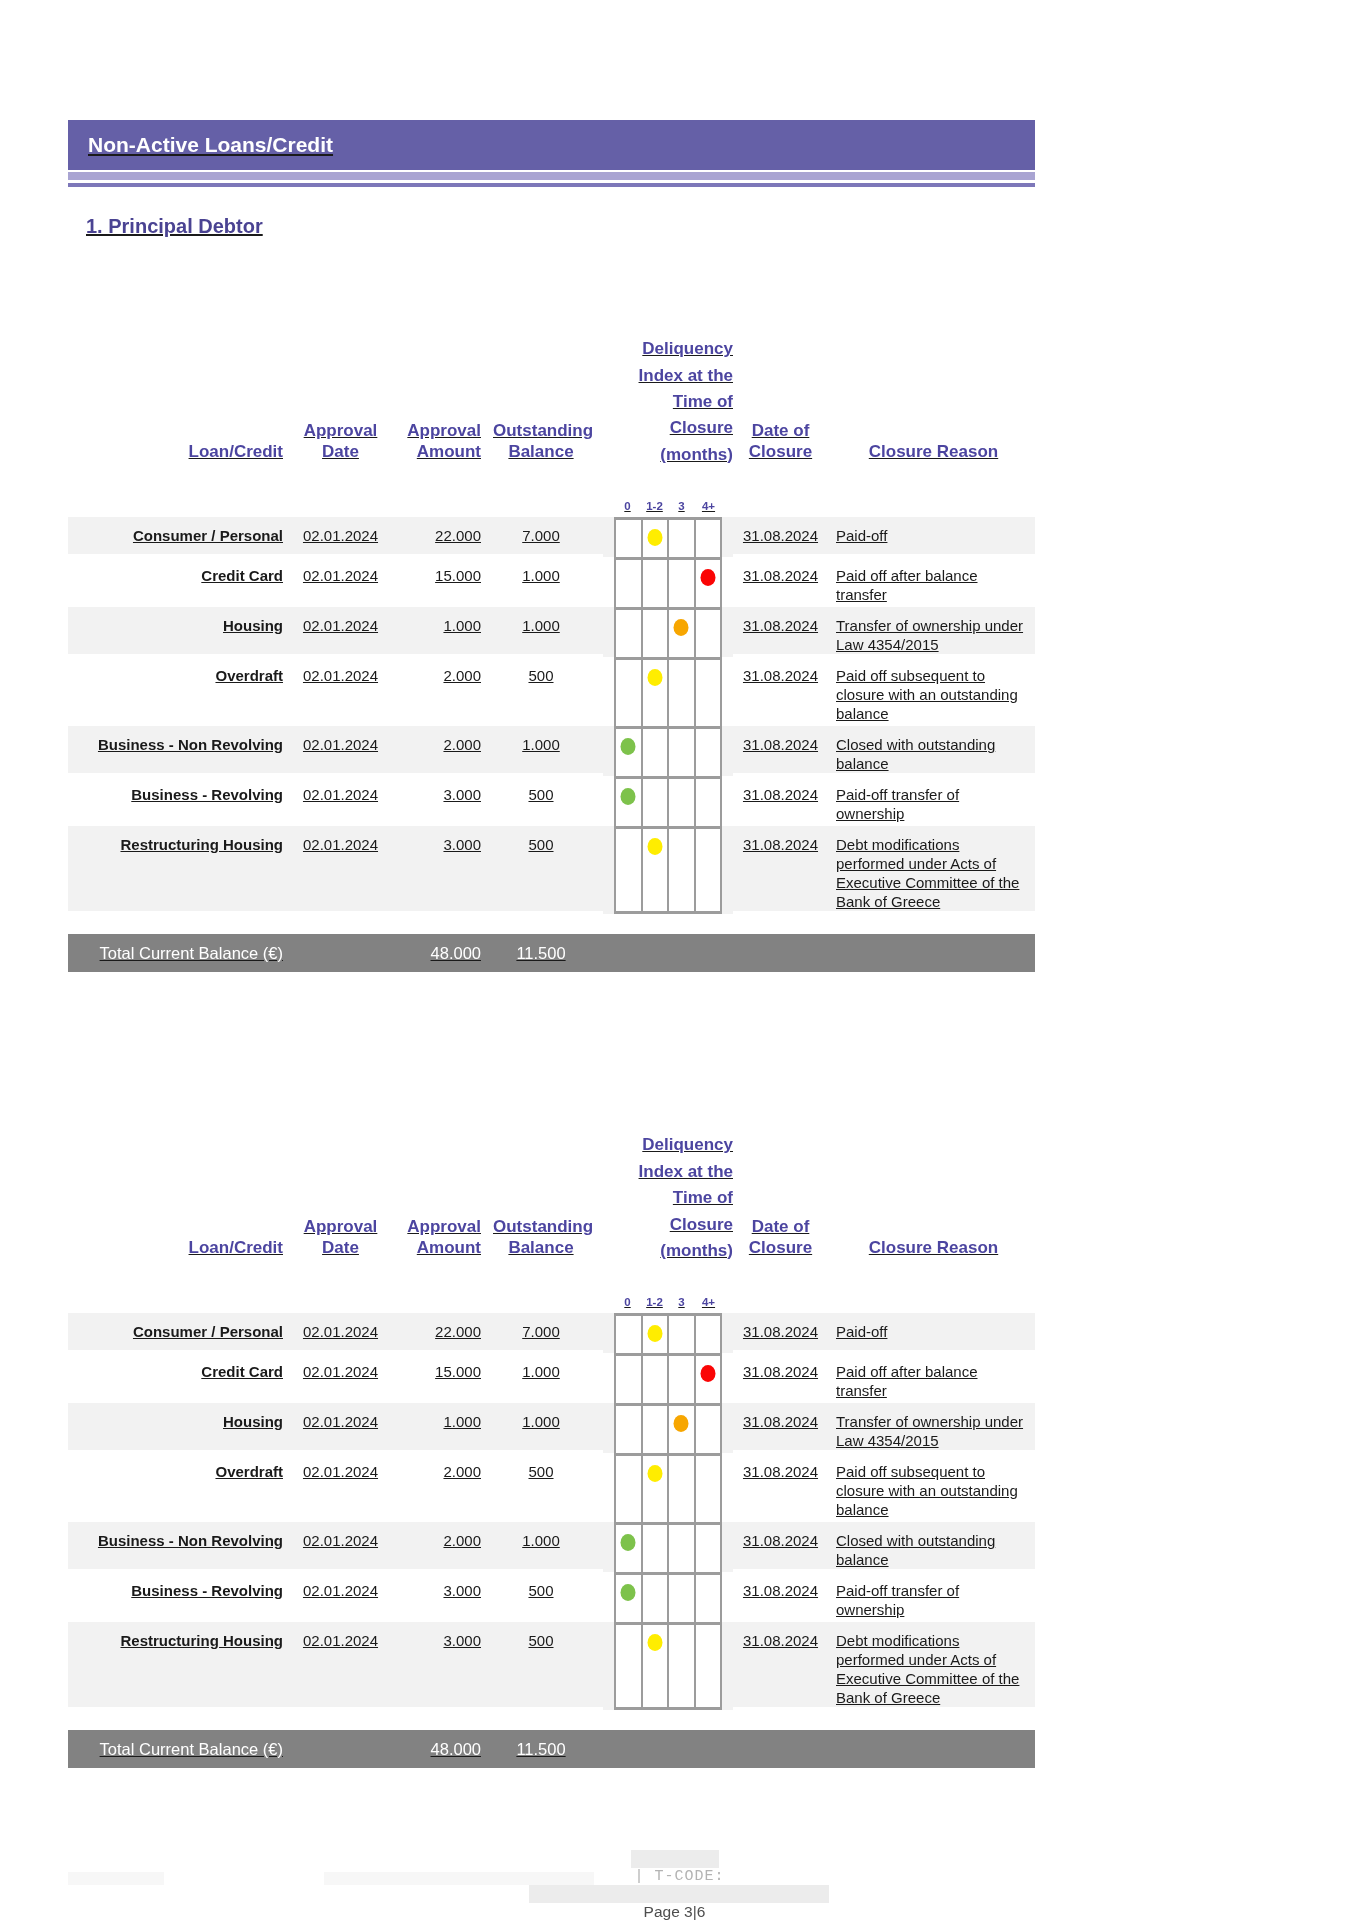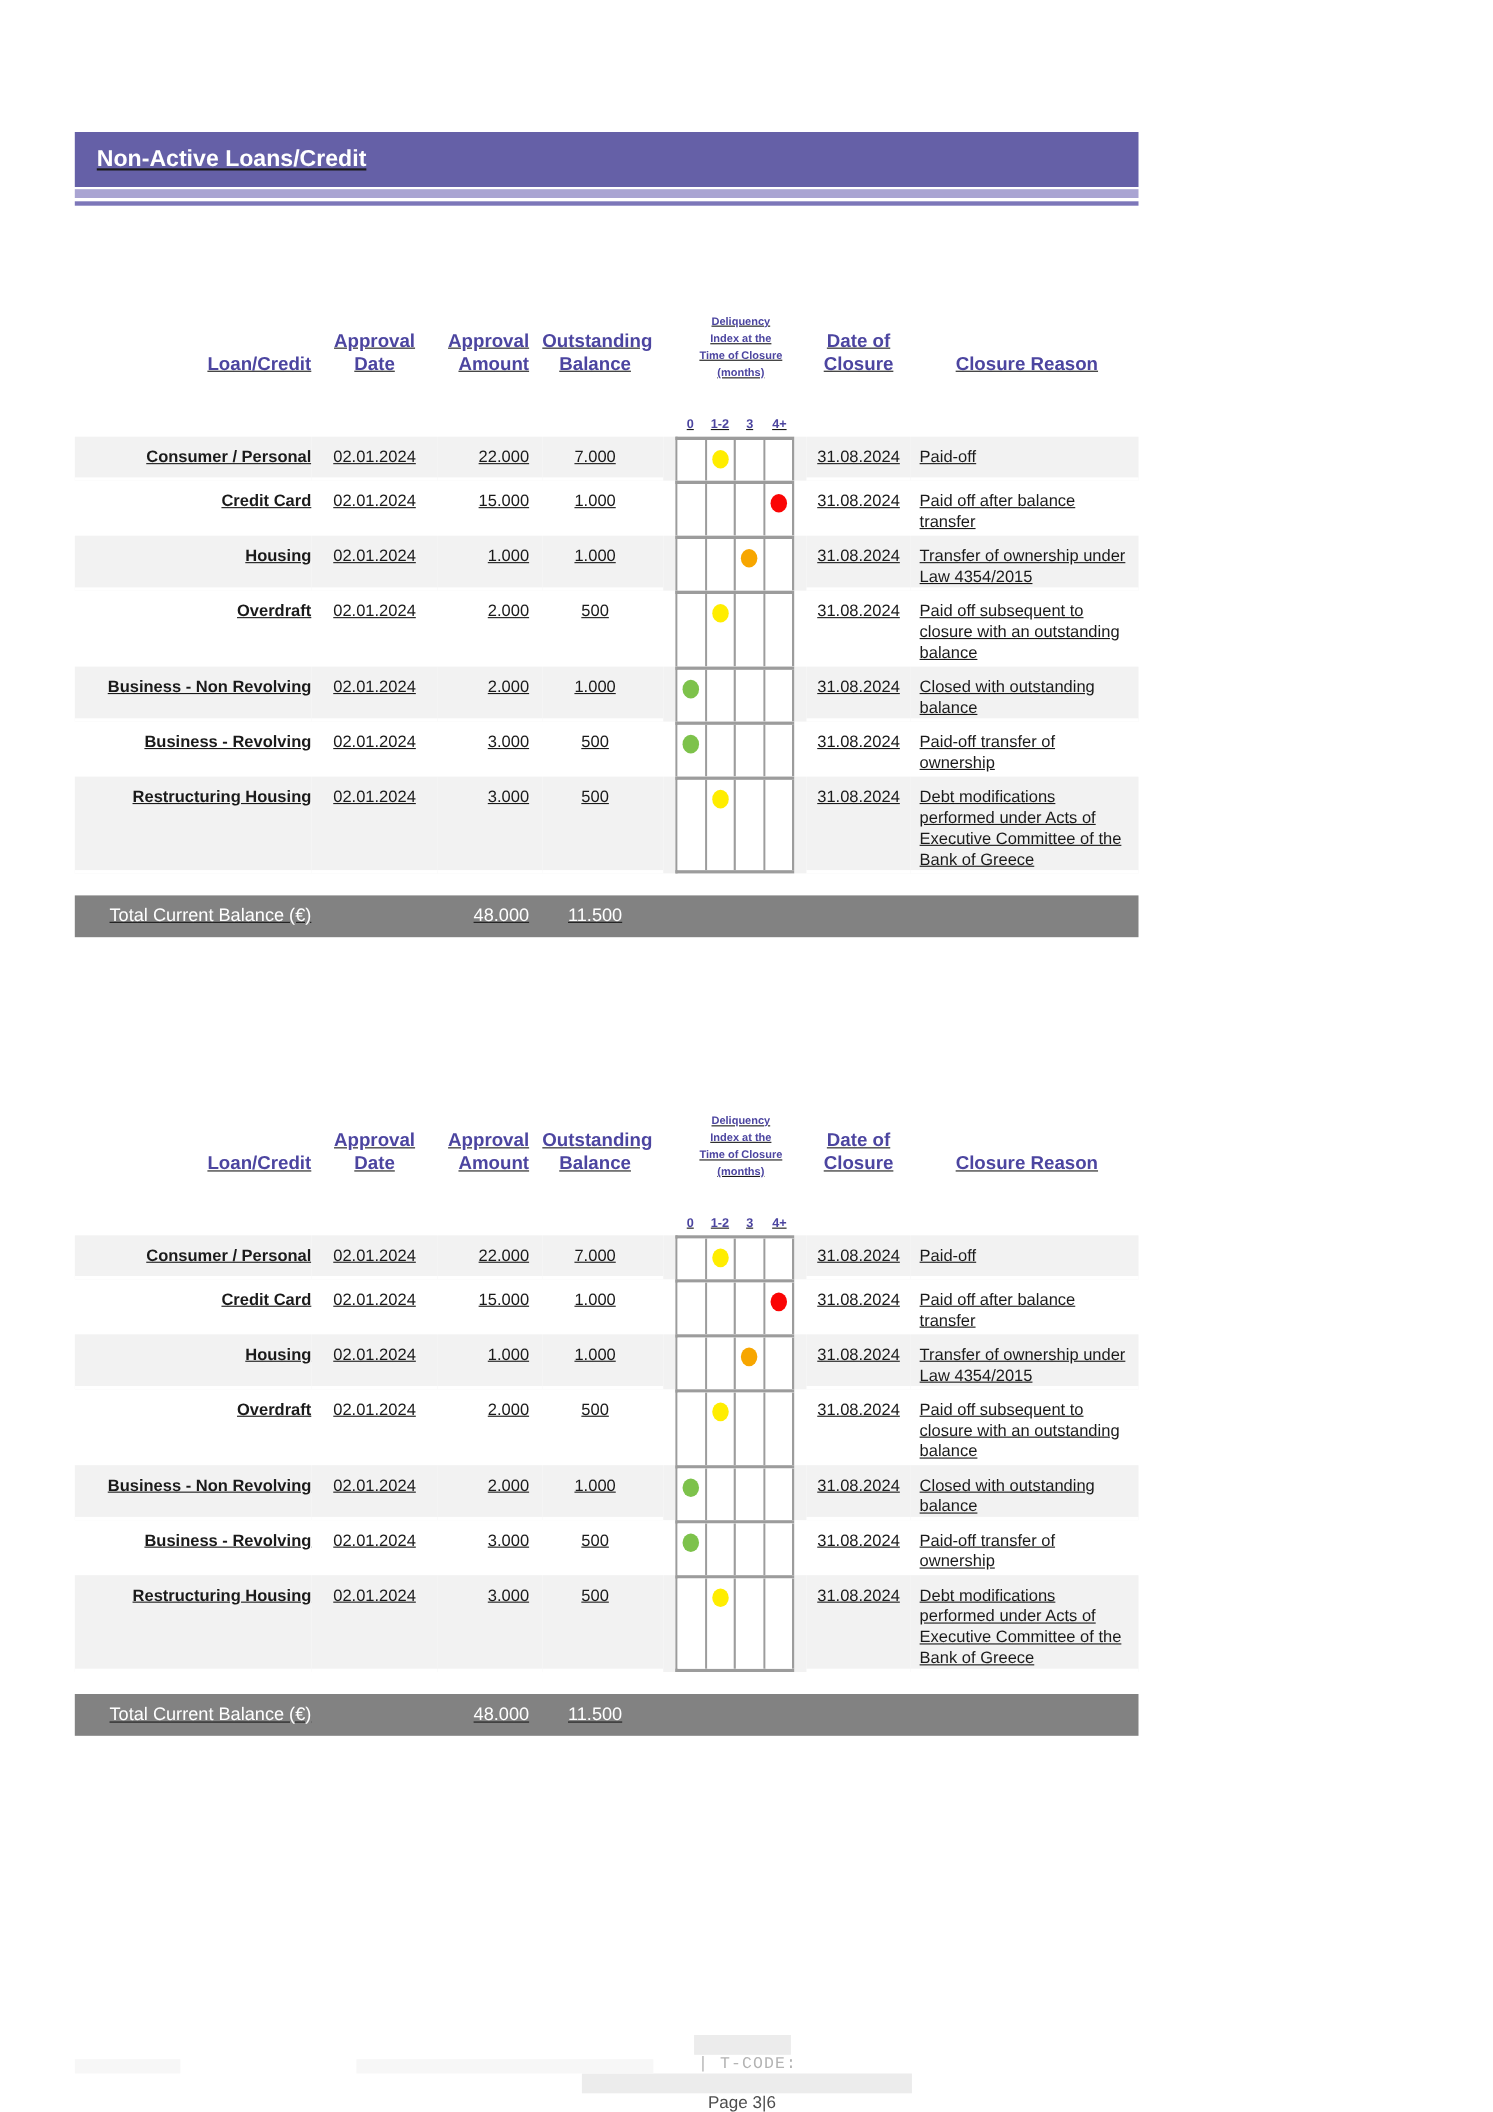--- a/index.html
+++ b/index.html
@@ -24,22 +24,22 @@
   .col-amount  { width:95px;  text-align:right; padding-right:12px; }
   .col-balance { width:110px; text-align:center; padding-right:14px; }
   .col-dgrid   { width:130px; }
   .col-cdate   { width:95px;  text-align:center; }
   .col-reason  { flex:1; padding-left:8px; padding-right:4px; }
 
   
   .thead { display:flex; align-items:flex-end; margin-top:50px;
            color:var(--header-text,#4C45A0); font-weight:bold; font-size:17px;
            line-height:1.25; white-space:pre-line; }
-  .del-title { font-size:10px; line-height:1.55; padding-left:11px; position:relative; top:27px;
-               text-align:center; white-space:pre-line; }
+  .del-title { font-size:17px; line-height:1.55; padding-left:11px; position:relative; top:27px;
+               text-align:right; white-space:pre-line; }
   .scale-row { display:flex; margin-top:33px; height:22px; }
   .scale-cells { width:108px; margin:0 auto; display:flex; }
   .sc { flex:1; text-align:center; font-size:11.5px; font-weight:bold;
         color:var(--header-text,#4C45A0); line-height:22px; }
 
   
   .trow { display:flex; align-items:stretch; min-height:40px; font-size:15px; }
   .trow .cell { padding-top:9px; border-bottom:3px solid #fff; line-height:19px; }
   .trow .col-dgrid { border-bottom:none; padding-top:0; position:relative; display:flex; flex-direction:column; }
   .trow.alt .cell { background:var(--row-alt-bg,#F2F2F2); }
@@ -80,20 +80,21 @@
 
     <div class="banner">
       <span>Non-Active Loans/Credit</span>
     </div>
     <div class="stripe-a"></div>
     <div class="stripe-b"></div>
 
     <div>
   <section class="loan-section">
     <div class="section-gap sec-gap" style="height: 0px;"></div>
+    <h2 class="section-heading">1. Principal Debtor</h2>
     <div class="thead">
       <div class="col-loan hd-loan">Loan/Credit</div>
       <div class="col-adate hd-adate">Approval
 Date</div>
       <div class="col-amount hd-amount">Approval
 Amount</div>
       <div class="col-balance hd-balance">Outstanding
 Balance</div>
       <div class="col-dgrid">
         <div class="del-title hd-del">Deliquency

